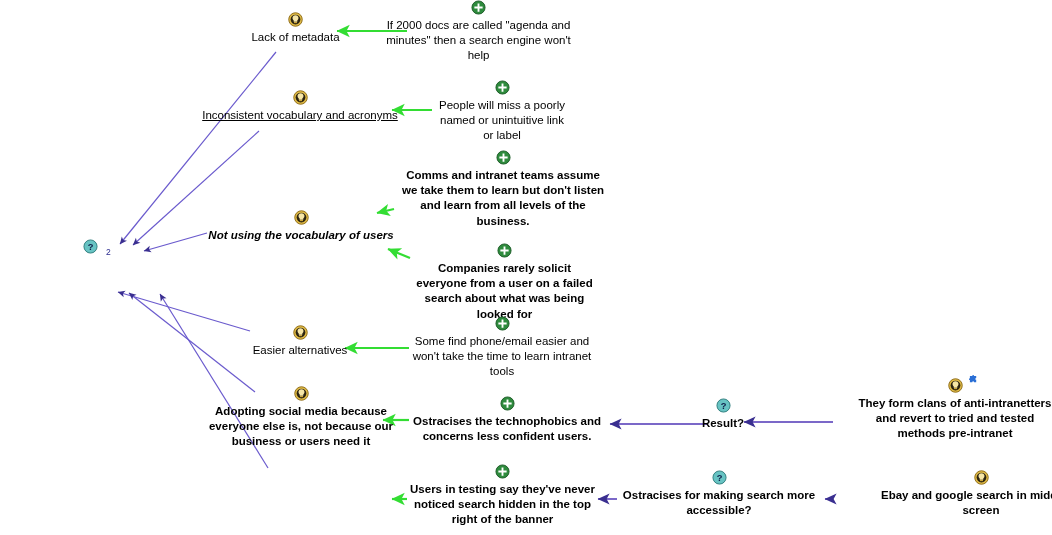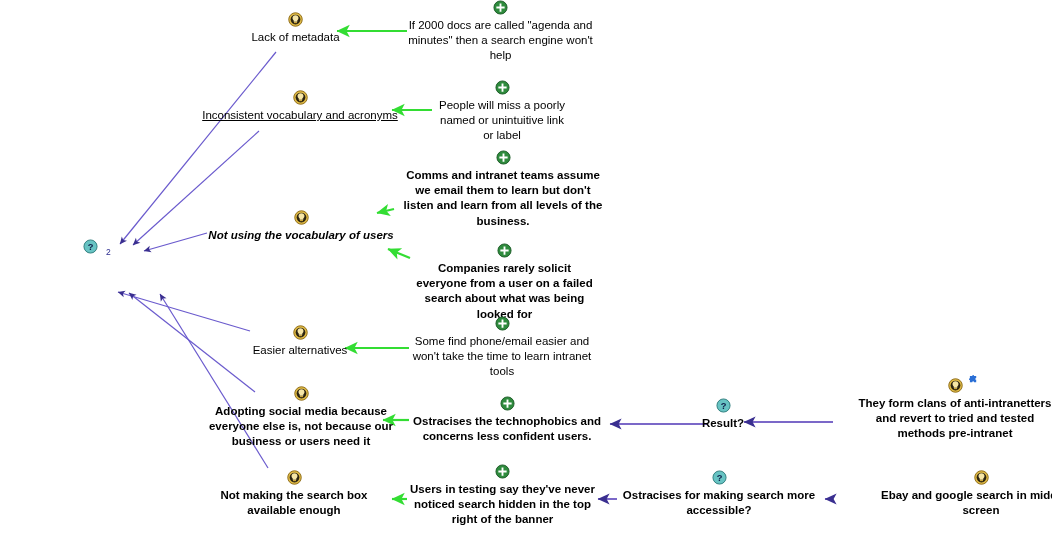--- a/index.html
+++ b/index.html
@@ -113,21 +113,21 @@
           <circle cx="8" cy="8" r="7.2" fill="#e0bb46" stroke="#8d6a14" stroke-width="1"></circle>
           <circle cx="8" cy="8" r="5.2" fill="#2b2310"></circle>
           <path d="M8 3.4c-2 0-3.2 1.4-3.2 3 0 1.2.8 2 1.3 2.6v1.5h3.8V9c.5-.6 1.3-1.4 1.3-2.6 0-1.6-1.2-3-3.2-3z" fill="#f6e6a6"></path>
           <rect x="6.4" y="10.6" width="3.2" height="1.3" fill="#c9a43a"></rect>
         </svg>
       </span>
     </span>
     <span class="label">Lack of metadata</span>
   </div>
 
-  <div class="node" style="left:398px; top:0px; width:205px;text-align:center;">
+  <div class="node" style="left:376px; top:0px; width:205px;text-align:center;">
     <span class="icon-wrap">
       <span class="icon">
         <svg viewBox="0 0 16 16" width="15" height="15">
           <circle cx="8" cy="8" r="7" fill="#2e8b3d" stroke="#1d5c28" stroke-width="1"></circle>
           <path d="M7 3.6h2v3.4h3.4v2H9v3.4H7V9H3.6V7H7z" fill="#ffffff"></path>
         </svg>
       </span>
     </span>
     <span class="label">If 2000 docs are called "agenda and minutes" then a search engine won't help</span>
   </div>
@@ -160,21 +160,21 @@
 
   <div class="node bold" style="left:399px; top:150px; width:208px;">
     <span class="icon-wrap">
       <span class="icon">
         <svg viewBox="0 0 16 16" width="15" height="15">
           <circle cx="8" cy="8" r="7" fill="#2e8b3d" stroke="#1d5c28" stroke-width="1"></circle>
           <path d="M7 3.6h2v3.4h3.4v2H9v3.4H7V9H3.6V7H7z" fill="#ffffff"></path>
         </svg>
       </span>
     </span>
-    <span class="label">Comms and intranet teams assume we email them to learn but don't listen and learn from all levels of the business.</span>
+    <span class="label">Comms and intranet teams assume we take them to learn but don't listen and learn from all levels of the business.</span>
   </div>
 
   <div class="node bold" style="left:204px; top:210px; width:194px;font-style:italic;">
     <span class="icon-wrap">
       <span class="icon">
         <svg viewBox="0 0 16 16" width="15" height="15">
           <circle cx="8" cy="8" r="7.2" fill="#e0bb46" stroke="#8d6a14" stroke-width="1"></circle>
           <circle cx="8" cy="8" r="5.2" fill="#2b2310"></circle>
           <path d="M8 3.4c-2 0-3.2 1.4-3.2 3 0 1.2.8 2 1.3 2.6v1.5h3.8V9c.5-.6 1.3-1.4 1.3-2.6 0-1.6-1.2-3-3.2-3z" fill="#f6e6a6"></path>
           <rect x="6.4" y="10.6" width="3.2" height="1.3" fill="#c9a43a"></rect>
@@ -284,33 +284,20 @@
       </span>
       <span class="puzzle" style="left:113px; top:-3px;">
         <svg viewBox="0 0 10 10" width="9" height="9">
           <path d="M1 1h2.6a1 1 0 1 1 2 0H8v2.4a1 1 0 1 0 0 2V8H5.6a1 1 0 1 0-2 0H1V5.6a1 1 0 1 1 0-2z" fill="#2a6fd6"></path>
         </svg>
       </span>
     </span>
     <span class="label">They form clans of anti-intranetters and revert to tried and tested methods pre-intranet</span>
   </div>
 
-  <div class="node bold" style="left:196px; top:470px; width:196px;">
-    <span class="icon-wrap">
-      <span class="icon">
-        <svg viewBox="0 0 16 16" width="15" height="15">
-          <circle cx="8" cy="8" r="7.2" fill="#e0bb46" stroke="#8d6a14" stroke-width="1"></circle>
-          <circle cx="8" cy="8" r="5.2" fill="#2b2310"></circle>
-          <path d="M8 3.4c-2 0-3.2 1.4-3.2 3 0 1.2.8 2 1.3 2.6v1.5h3.8V9c.5-.6 1.3-1.4 1.3-2.6 0-1.6-1.2-3-3.2-3z" fill="#f6e6a6"></path>
-          <rect x="6.4" y="10.6" width="3.2" height="1.3" fill="#c9a43a"></rect>
-        </svg>
-      </span>
-    </span>
-    <span class="label">Not making the search box available enough</span>
-  </div>
 
   <div class="node bold" style="left:410px; top:464px; width:185px;">
     <span class="icon-wrap">
       <span class="icon">
         <svg viewBox="0 0 16 16" width="15" height="15">
           <circle cx="8" cy="8" r="7" fill="#2e8b3d" stroke="#1d5c28" stroke-width="1"></circle>
           <path d="M7 3.6h2v3.4h3.4v2H9v3.4H7V9H3.6V7H7z" fill="#ffffff"></path>
         </svg>
       </span>
     </span>

